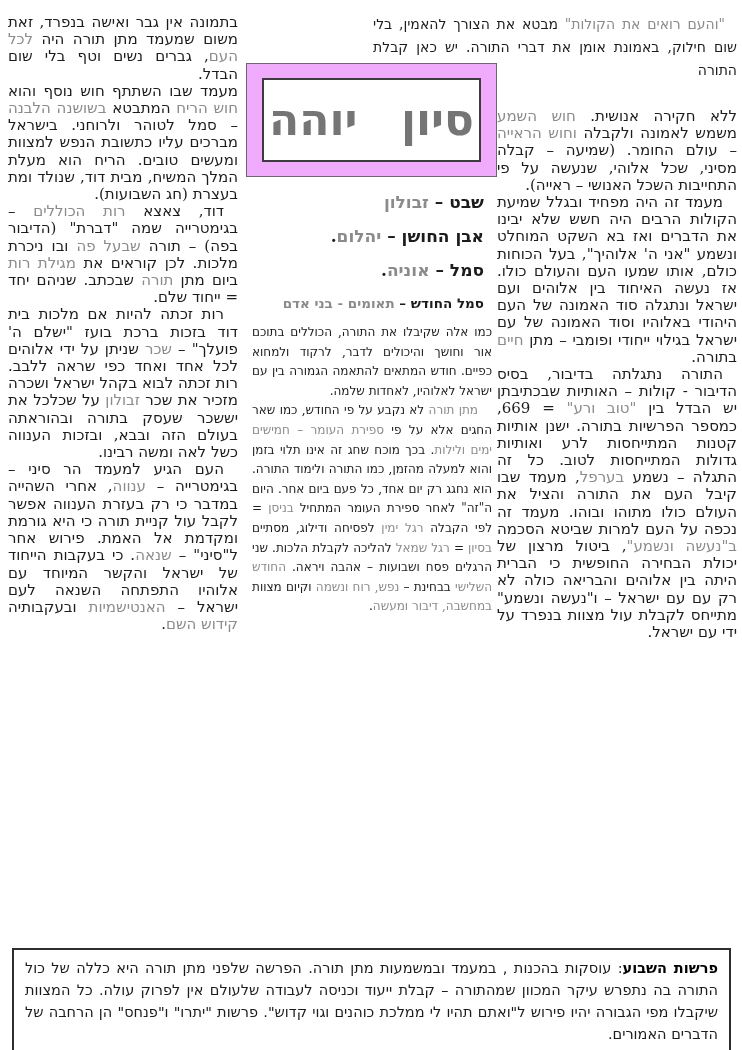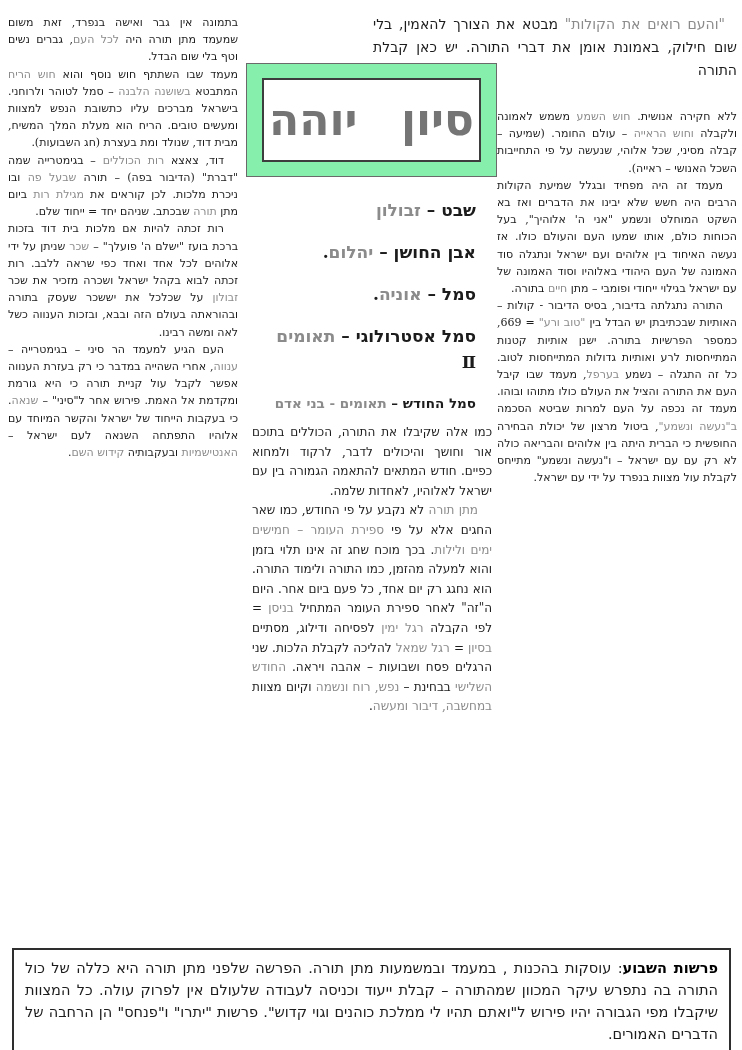--- a/index.html
+++ b/index.html
@@ -14,42 +14,42 @@
     overflow:hidden;
   }
   
   .col-left{position:absolute;left:8px;top:14px;width:230px;}
   .col-mid{position:absolute;left:252px;top:181px;width:240px;}
   .col-right{position:absolute;left:497px;top:71px;width:240px;margin-top:37px;}
   .lead{position:absolute;left:373px;top:13px;width:364px;
         font-size:14px;line-height:23px;text-align:justify;text-indent:12px;}
 
   p.body{margin:0;text-align:justify;}
-  .col-left p.body,.col-right p.body{font-size:11px;line-height:17.2px;}
+  .col-left p.body,.col-right p.body{font-size:15px;line-height:17.2px;}
   .col-mid p.body{font-size:12px;line-height:19.6px;}
   .ind{text-indent:14px;}
 
   
   .title-box{
     position:absolute;left:246px;top:63px;width:251px;height:114px;
-    background:#86efac;border:1px solid #6a6a6a;box-sizing:border-box;
+    background:#f0abfc;border:1px solid #6a6a6a;box-sizing:border-box;
     display:flex;align-items:center;justify-content:center;
   }
   .title-inner{
     background:#ffffff;border:2px solid #3d3d3d;box-sizing:border-box;
     width:219px;height:84px;
     display:flex;align-items:center;justify-content:center;
   }
   .title-text{
     font-size:44px;font-weight:bold;color:#757575;
     word-spacing:28px;line-height:1;white-space:nowrap;
   }
 
   
-  .info-line{font-size:17px;font-weight:bold;line-height:26px;text-align:right;margin:16px;}
+  .info-line{font-size:17px;font-weight:bold;line-height:26px;text-align:right;margin:8px;}
   .info-line.small{font-size:13.5px;line-height:24px;margin-bottom:8px;}
 
   
   .seg-g{color:#8b8b8b;}
   .seg-gb{color:#000000;font-weight:bold;}
 
   
   .footer-box{
     position:absolute;left:12px;top:948px;width:719px;box-sizing:border-box;
     border:2px solid #2e2e2e;
@@ -75,21 +75,20 @@
   <div class="col-right">
     <p class="body"><span>ללא חקירה אנושית. </span><span class="seg-g">חוש השמע</span><span> משמש לאמונה ולקבלה </span><span class="seg-g">וחוש הראייה</span><span> – עולם החומר. (שמיעה – קבלה מסיני, שכל אלוהי, שנעשה על פי התחייבות השכל האנושי – ראייה).</span></p>
     <p class="body ind"><span>מעמד זה היה מפחיד ובגלל שמיעת הקולות הרבים היה חשש שלא יבינו את הדברים ואז בא השקט המוחלט ונשמע "אני ה' אלוהיך", בעל הכוחות כולם, אותו שמעו העם והעולם כולו. אז נעשה האיחוד בין אלוהים ועם ישראל ונתגלה סוד האמונה של העם היהודי באלוהיו וסוד האמונה של עם ישראל בגילוי ייחודי ופומבי – מתן </span><span class="seg-g">חיים</span><span> בתורה.</span></p>
     <p class="body ind"><span>התורה נתגלתה בדיבור, בסיס הדיבור - קולות – האותיות שבכתיבתן יש הבדל בין </span><span class="seg-g">"טוב ורע"</span><span> = 669, כמספר הפרשיות בתורה. ישנן אותיות קטנות המתייחסות לרע ואותיות גדולות המתייחסות לטוב. כל זה התגלה – נשמע </span><span class="seg-g">בערפל</span><span>, מעמד שבו קיבל העם את התורה והציל את העולם כולו מתוהו ובוהו. מעמד זה נכפה על העם למרות שביטא הסכמה </span><span class="seg-g">ב"נעשה ונשמע"</span><span>, ביטול מרצון של יכולת הבחירה החופשית כי הברית היתה בין אלוהים והבריאה כולה לא רק עם עם ישראל – ו"נעשה ונשמע" מתייחס לקבלת עול מצוות בנפרד על ידי עם ישראל.</span></p>
   </div>
 
   <div class="col-mid">
     <p class="info-line"><span>שבט – </span><span class="seg-g">זבולון</span></p>
     <p class="info-line"><span>אבן החושן – </span><span class="seg-g">יהלום</span><span>.</span></p>
     <p class="info-line"><span>סמל – </span><span class="seg-g">אוניה</span><span>.</span></p>
-    <p class="info-line"><span>סמל אסטרולוגי – </span><span class="seg-g">תאומים</span><span> Ⅱ</span></p>
     <p class="info-line small"><span>סמל החודש – </span><span class="seg-g">תאומים - בני אדם</span></p>
     <p class="body"><span>כמו אלה שקיבלו את התורה, הכוללים בתוכם אור וחושך והיכולים לדבר, לרקוד ולמחוא כפיים. חודש המתאים להתאמה הגמורה בין עם ישראל לאלוהיו, לאחדות שלמה.</span></p>
     <p class="body ind"><span class="seg-g">מתן תורה</span><span> לא נקבע על פי החודש, כמו שאר החגים אלא על פי </span><span class="seg-g">ספירת העומר – חמישים ימים ולילות</span><span>. בכך מוכח שחג זה אינו תלוי בזמן והוא למעלה מהזמן, כמו התורה ולימוד התורה. הוא נחגג רק יום אחד, כל פעם ביום אחר. היום ה"זה" לאחר ספירת העומר המתחיל </span><span class="seg-g">בניסן</span><span> = לפי הקבלה </span><span class="seg-g">רגל ימין</span><span> לפסיחה ודילוג, מסתיים </span><span class="seg-g">בסיון</span><span> = </span><span class="seg-g">רגל שמאל</span><span> להליכה לקבלת הלכות. שני הרגלים פסח ושבועות – אהבה ויראה. </span><span class="seg-g">החודש השלישי</span><span> בבחינת – </span><span class="seg-g">נפש, רוח ונשמה</span><span> וקיום מצוות </span><span class="seg-g">במחשבה, דיבור ומעשה</span><span>.</span></p>
   </div>
 
   <div class="col-left">
     <p class="body"><span>בתמונה אין גבר ואישה בנפרד, זאת משום שמעמד מתן תורה היה </span><span class="seg-g">לכל העם</span><span>, גברים נשים וטף בלי שום הבדל.</span></p>
     <p class="body"><span>מעמד שבו השתתף חוש נוסף והוא </span><span class="seg-g">חוש הריח</span><span> המתבטא </span><span class="seg-g">בשושנה הלבנה</span><span> – סמל לטוהר ולרוחני. בישראל מברכים עליו כתשובת הנפש למצוות ומעשים טובים. הריח הוא מעלת המלך המשיח, מבית דוד, שנולד ומת בעצרת (חג השבועות).</span></p>
     <p class="body ind"><span>דוד, צאצא </span><span class="seg-g">רות הכוללים</span><span> – בגימטרייה שמה "דברת" (הדיבור בפה) – תורה </span><span class="seg-g">שבעל פה</span><span> ובו ניכרת מלכות. לכן קוראים את </span><span class="seg-g">מגילת רות</span><span> ביום מתן </span><span class="seg-g">תורה</span><span> שבכתב. שניהם יחד = ייחוד שלם.</span></p>
     <p class="body ind"><span>רות זכתה להיות אם מלכות בית דוד בזכות ברכת בועז "ישלם ה' פועלך" – </span><span class="seg-g">שכר</span><span> שניתן על ידי אלוהים לכל אחד ואחד כפי שראה ללבב. רות זכתה לבוא בקהל ישראל ושכרה מזכיר את שכר </span><span class="seg-g">זבולון</span><span> על שכלכל את יששכר שעסק בתורה ובהוראתה בעולם הזה ובבא, ובזכות הענווה כשל לאה ומשה רבינו.</span></p>

